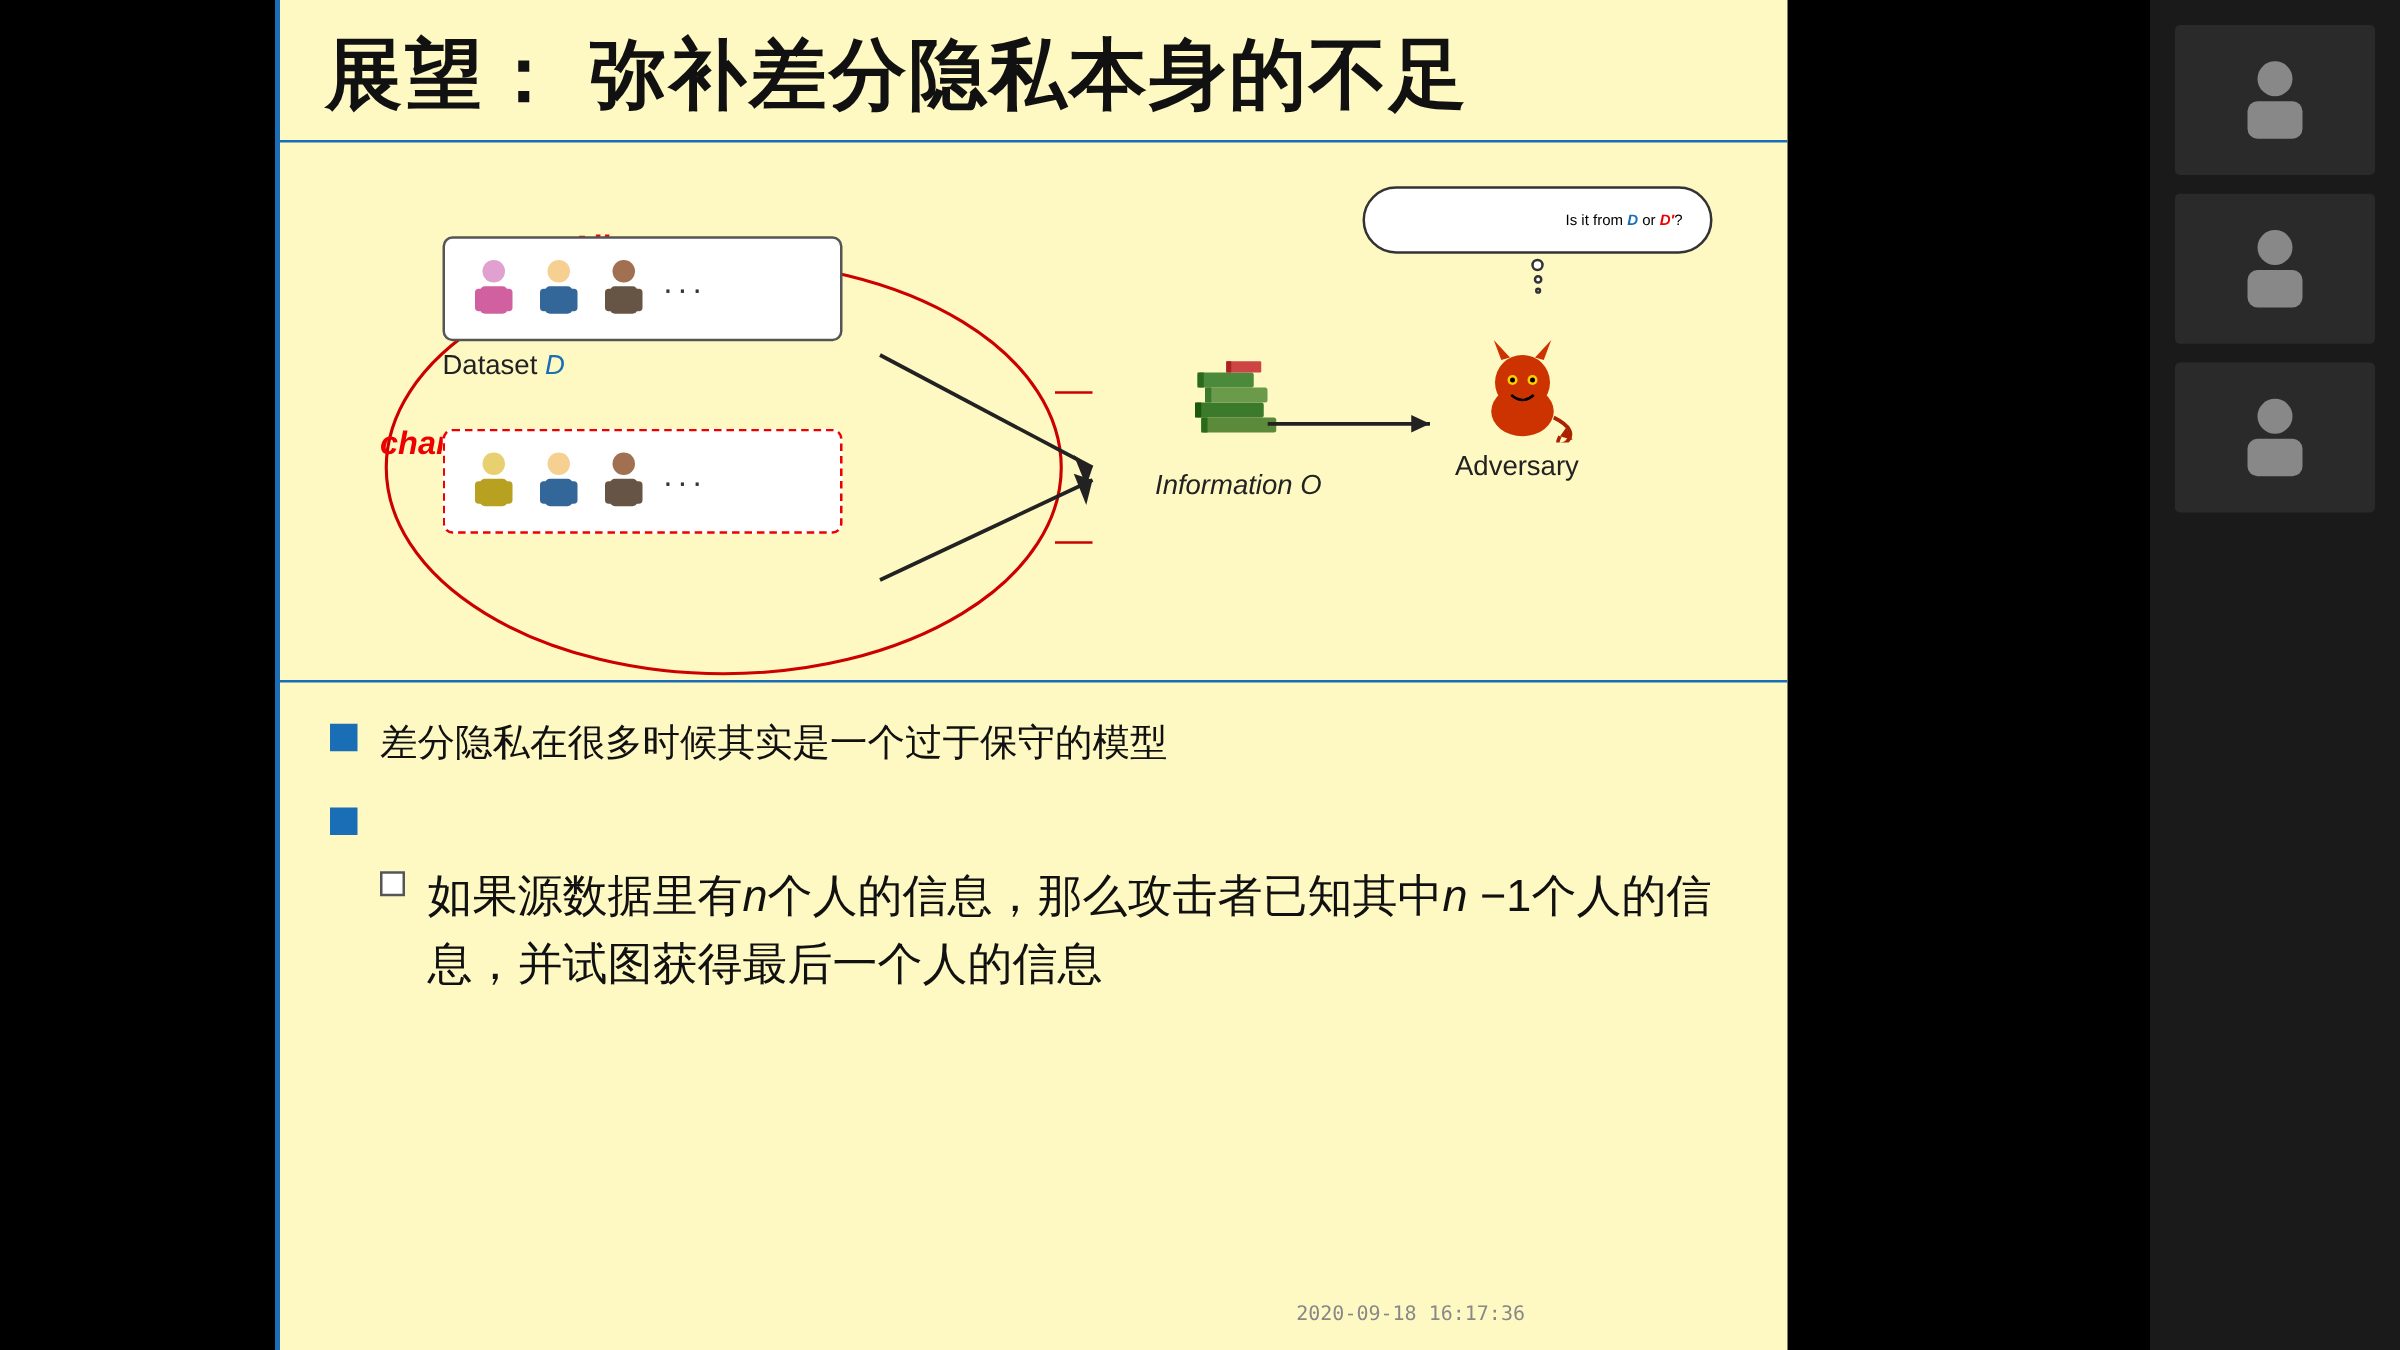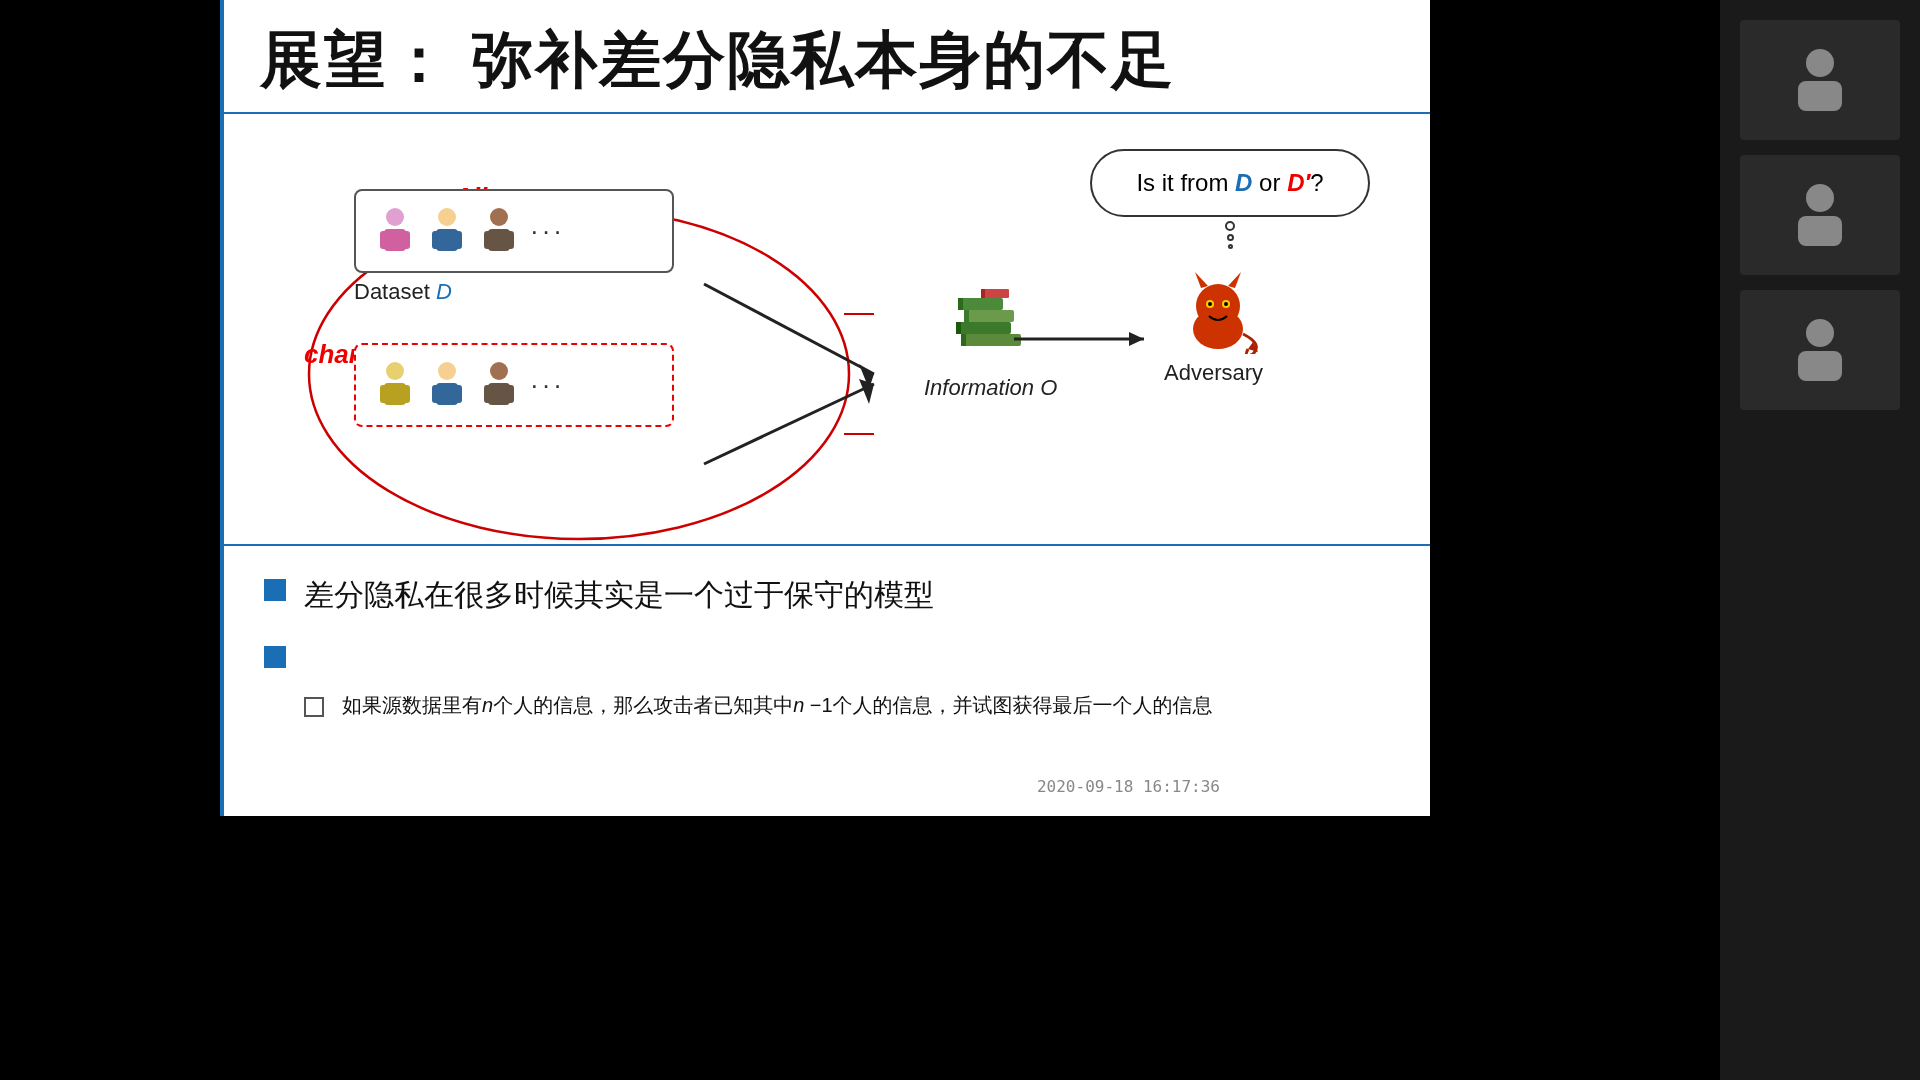--- a/index.html
+++ b/index.html
@@ -11,22 +11,22 @@
       overflow: hidden;
       position: relative;
     }
 
     
     #slide {
       position: absolute;
       left: 220px;
       top: 0;
       width: 1210px;
-      height: 816px;
-      background: #ffffff;
+      height: 1080px;
+      background: #fef9c3;
       border-left: 4px solid #1a6eb5;
     }
 
     
     #title-area {
       padding: 18px 36px 10px 36px;
       border-bottom: 2px solid #1a6eb5;
       margin-bottom: 10px;
     }
 
@@ -144,22 +144,22 @@
       right: 50px;
       top: 30px;
       width: 280px;
     }
 
     .cloud-shape {
       background: #fff;
       border: 2px solid #333;
       border-radius: 60px;
       padding: 18px 22px;
-      font-size: 24px;
-      text-align: center;
+      font-size: 12px;
+      text-align: right;
       position: relative;
     }
 
     .cloud-shape em {
       font-style: italic;
       color: #1a6eb5;
       font-weight: bold;
     }
 
     .cloud-shape .d-prime {
@@ -435,21 +435,21 @@
 
     <div class="bullet-item">
       <div class="bullet-square"></div>
       <span class="bullet-text">差分隐私在很多时候其实是一个过于保守的模型</span>
     </div>
 
     <div class="bullet-item">
       <div class="bullet-square"></div>
     </div>
 
-    <div class="bullet-item" style="font-size:20px;">
+    <div class="bullet-item" style="font-size:36px;">
       <div class="bullet-square-outline"></div>
       <span class="bullet-text">如果源数据里有<em>n</em>个人的信息，那么攻击者已知其中<em>n</em> −1个人的信息，并试图获得最后一个人的信息</span>
     </div>
 
   </div>
 
   <div id="timestamp">2020-09-18  16:17:36</div>
 
 </div>
 

